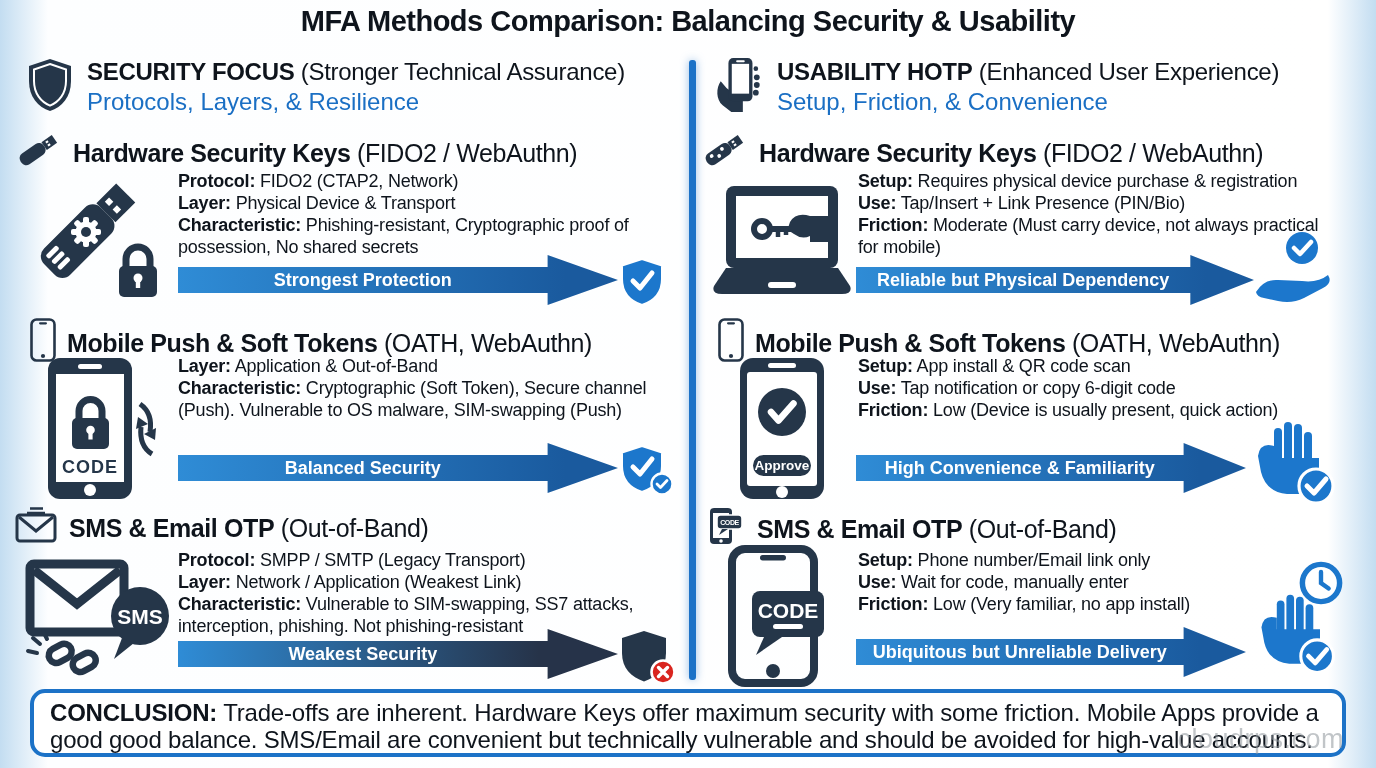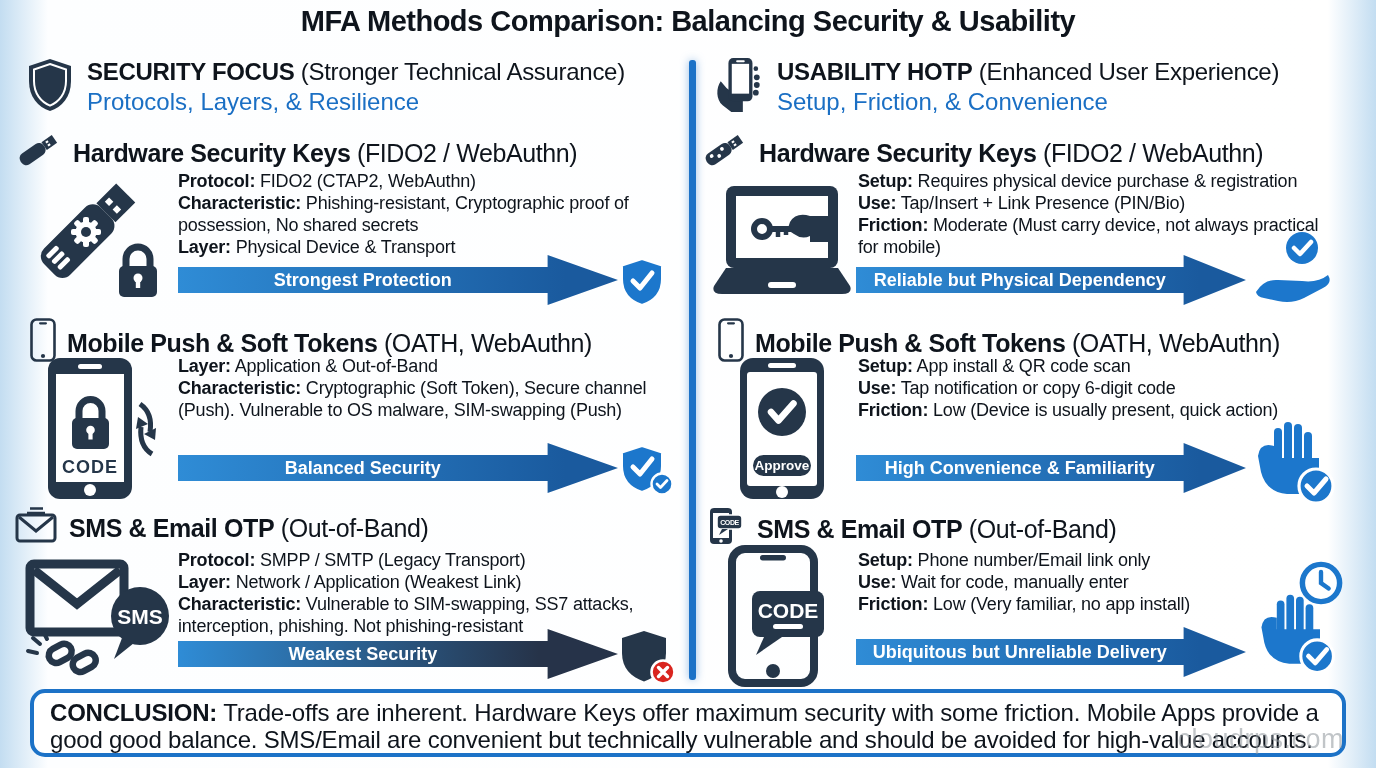--- a/index.html
+++ b/index.html
@@ -123,23 +123,23 @@
         <circle r="5" fill="#253649"></circle>
       </g>
       <path d="M96 102 v-9 a12 12 0 0 1 24 0 v9" fill="none" stroke="#253649" stroke-width="7"></path>
       <rect x="89" y="100" width="38" height="31" rx="5" fill="#253649"></rect>
       <circle cx="108" cy="112" r="4.5" fill="#fff"></circle>
       <rect x="105.8" y="112" width="4.4" height="10" fill="#fff"></rect>
     </svg>
   </div>
 
   <div class="specs" style="left:178px; top:170px; width:505px;">
-    <div><span class="lbl">Protocol:</span><span> FIDO2 (CTAP2, WebAuthn)</span></div>
+    <div><span class="lbl">Protocol:</span><span> FIDO2 (CTAP2, Network)</span></div>
+    <div><span class="lbl">Layer:</span><span> Physical Device &amp; Transport</span></div>
     <div><span class="lbl">Characteristic:</span><span> Phishing-resistant, Cryptographic proof of possession, No shared secrets</span></div>
-    <div><span class="lbl">Layer:</span><span> Physical Device &amp; Transport</span></div>
   </div>
 
   <div class="banner" style="left:178px; top:255px; width:440px;">
     <div class="arrowshape"></div>
     <div class="blabel">Strongest Protection</div>
   </div>
   <span class="bicon" style="left:620px; top:257px;">
     <svg width="44" height="50" viewBox="0 0 44 50">
       <path d="M22 2 L42 8.5 V22 C42 35.5 34 44 22 48 C10 44 2 35.5 2 22 V8.5 Z" fill="#1c77cc" stroke="#fff" stroke-width="2"></path>
       <path d="M13 24 L20 31 L32 16" stroke="#fff" stroke-width="5" fill="none" stroke-linecap="round" stroke-linejoin="round"></path>
@@ -273,21 +273,21 @@
       <path d="M72 47 v8 M80 47 v6" stroke="#253649" stroke-width="4.5"></path>
     </svg>
   </div>
 
   <div class="specs" style="left:858px; top:170px; width:480px;">
     <div><span class="lbl">Setup:</span><span> Requires physical device purchase &amp; registration</span></div>
     <div><span class="lbl">Use:</span><span> Tap/Insert + Link Presence (PIN/Bio)</span></div>
     <div><span class="lbl">Friction:</span><span> Moderate (Must carry device, not always practical for mobile)</span></div>
   </div>
 
-  <div class="banner" style="left:856px; top:255px; width:390px;">
+  <div class="banner" style="left:856px; top:255px; width:390px;padding-left:8px;">
     <div class="arrowshape"></div>
     <div class="blabel">Reliable but Physical Dependency</div>
   </div>
   <span class="bicon" style="left:1252px; top:230px;">
     <svg width="84" height="82" viewBox="0 0 84 82">
       <circle cx="50" cy="18" r="16" fill="#1c77cc"></circle>
       <path d="M42 18 l6 6 l11 -12" stroke="#fff" stroke-width="4.5" fill="none" stroke-linecap="round" stroke-linejoin="round"></path>
       <path d="M4 62 q8 -13 22 -12 l24 1 q16 2 26 -6 q5 8 -5 13 l-19 10 q-12 6 -26 3 l-14 -3 q-7 -1 -8 -6 z" fill="#1c77cc"></path>
     </svg>
   </span>

